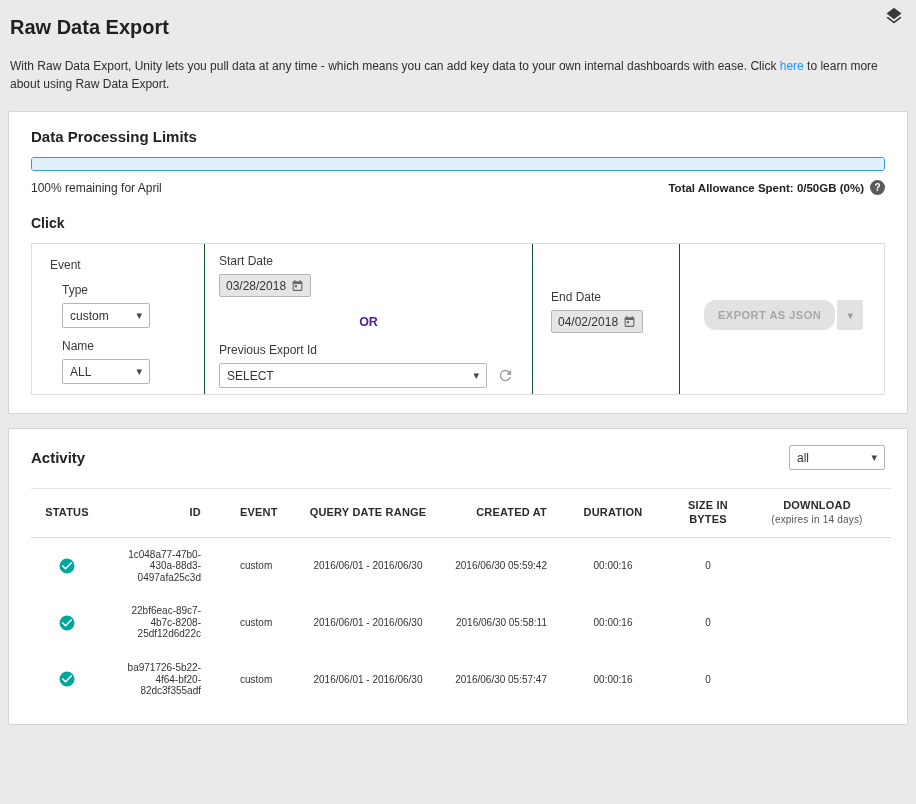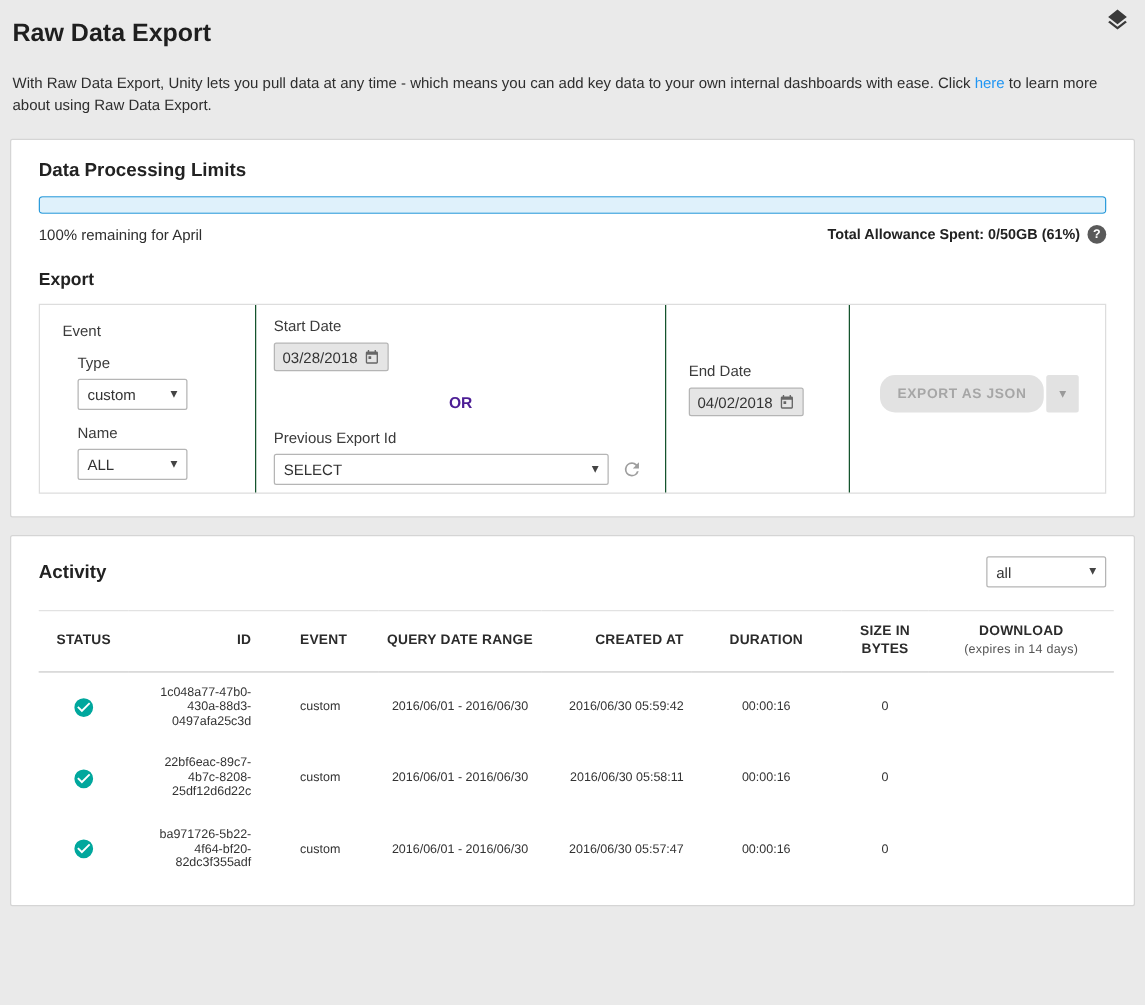--- a/index.html
+++ b/index.html
@@ -118,26 +118,26 @@
 <div class="card card-limits">
   <div class="section-title">Data Processing Limits</div>
 
   <div class="progress">
     <div class="progress-fill" style="width:100%;background:#DFF1FB"></div>
   </div>
 
   <div class="limits-row">
     <span class="remaining">100% remaining for April</span>
     <span class="allowance">
-      <span class="allowance-text">Total Allowance Spent: 0/50GB (61%)</span>
+      <span class="allowance-text">Total Allowance Spent: 0/50GB (0%)</span>
       <span class="help-icon">?</span>
     </span>
   </div>
 
-  <div class="section-title export-title">Export</div>
+  <div class="section-title export-title">Click</div>
 
   <div class="export-panel">
 
     <div class="col col-event">
       <div class="group-label">Event</div>
       <div class="field">
         <div class="field-label">Type</div>
         <div class="select sm">
           <span>custom</span>
           <span class="caret">▾</span>

